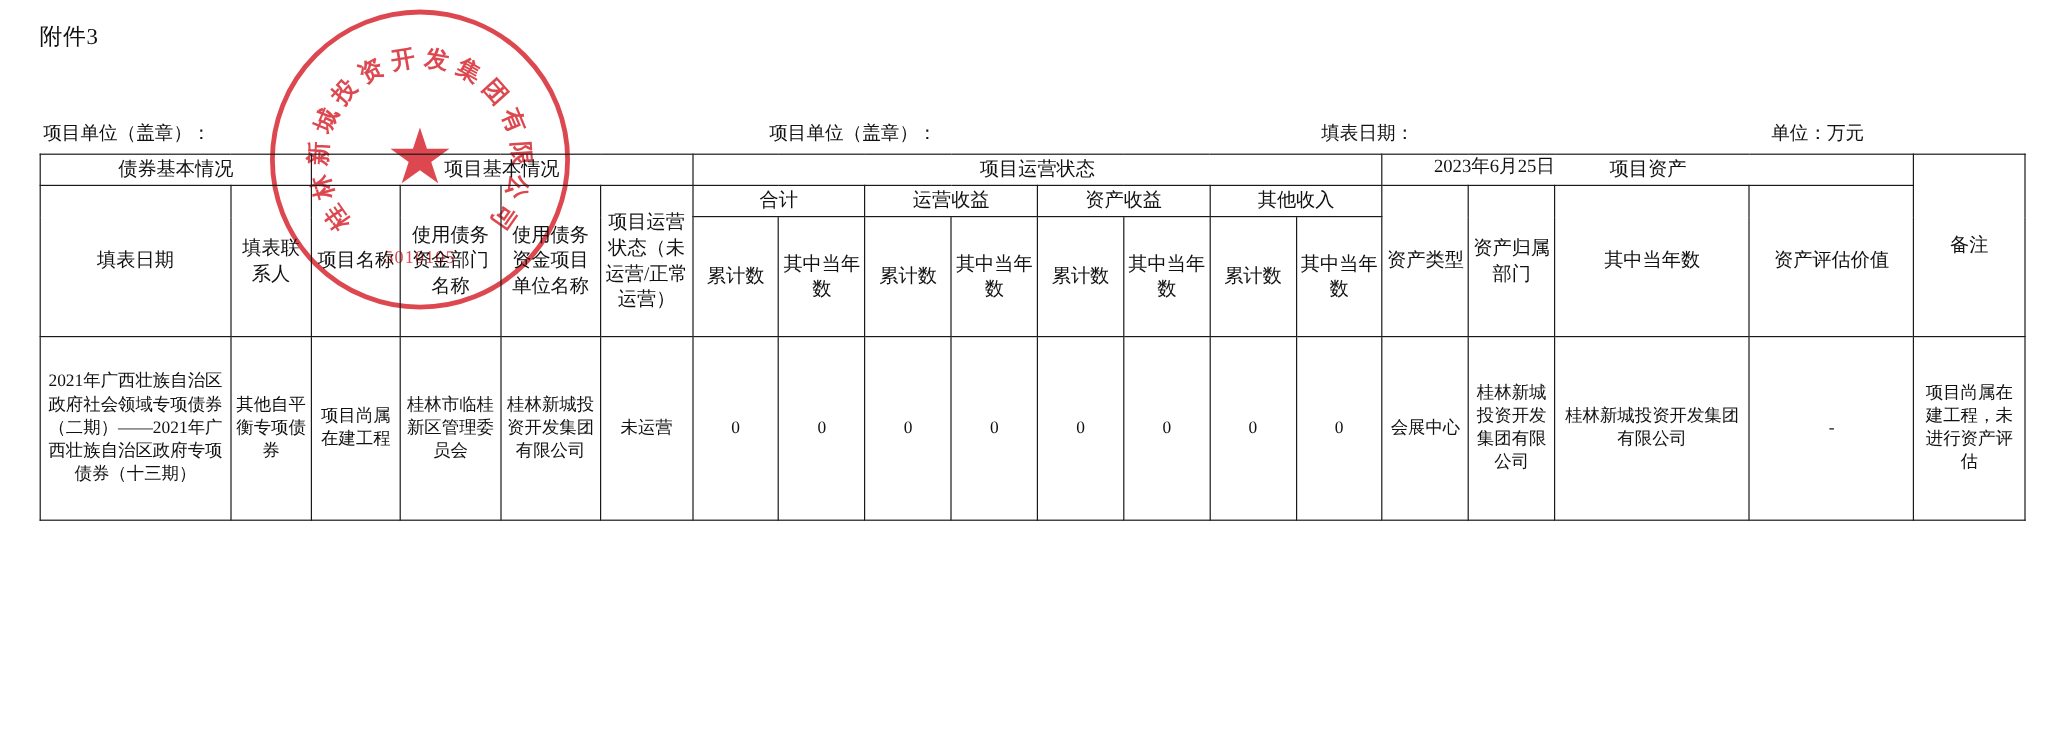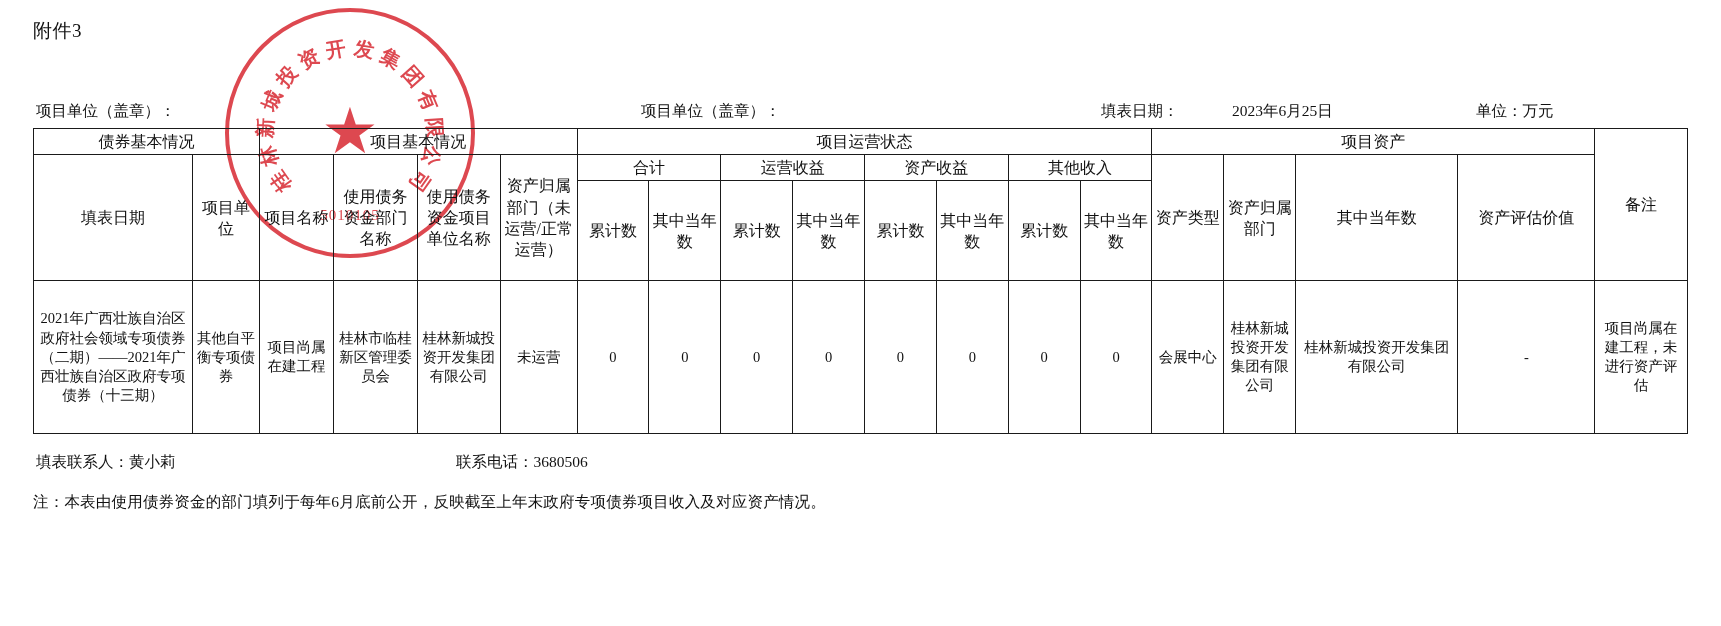--- a/index.html
+++ b/index.html
@@ -43,21 +43,21 @@
     left: 36px;
     right: 28px;
     top: 101px;
     height: 22px;
     font-size: 15.5px;
   }
   .meta-row span { position: absolute; white-space: nowrap; }
   .m-unit   { left: 0px; text-align: center; }
   .m-dept   { left: 605px; }
   .m-datelb { left: 1065px; }
-  .m-dateval{ left: 1196px; }
+  .m-dateval{ left: 1159px; margin-top: 27px; }
   .m-unitlb { left: 1440px; }
 
   table.main {
     position: absolute;
     left: 33px;
     top: 128px;
     width: 1655px;
     border-collapse: collapse;
     table-layout: fixed;
   }
@@ -214,25 +214,25 @@
     <thead>
       <tr>
         <th class="grp" colspan="2">债券基本情况</th>
         <th class="grp" colspan="4">项目基本情况</th>
         <th class="grp" colspan="8">项目运营状态</th>
         <th class="grp" colspan="4">项目资产</th>
         <th rowspan="3">备注</th>
       </tr>
       <tr>
         <th rowspan="2">填表日期</th>
-        <th rowspan="2">项目单位</th>
+        <th rowspan="2">填表联系人</th>
         <th rowspan="2">项目名称</th>
         <th rowspan="2">使用债务资金部门名称</th>
         <th rowspan="2">使用债务资金项目单位名称</th>
-        <th rowspan="2">资产归属部门（未运营/正常运营）</th>
+        <th rowspan="2">项目运营状态（未运营/正常运营）</th>
         <th colspan="2">合计</th>
         <th colspan="2">运营收益</th>
         <th colspan="2">资产收益</th>
         <th colspan="2">其他收入</th>
         <th rowspan="2">资产类型</th>
         <th rowspan="2">资产归属部门</th>
         <th rowspan="2">其中当年数</th>
         <th rowspan="2">资产评估价值</th>
       </tr>
       <tr class="hdr-tall">
@@ -264,20 +264,15 @@
         <td class="num-cell">0</td>
         <td>会展中心</td>
         <td>桂林新城投资开发集团有限公司</td>
         <td>桂林新城投资开发集团有限公司</td>
         <td class="dash-cell">-</td>
         <td>项目尚属在建工程，未进行资产评估</td>
       </tr>
     </tbody>
   </table>
 
-  <div class="footer-row">
-    <span class="f-contact">填表联系人：黄小莉</span>
-    <span class="f-phone">联系电话：3680506</span>
-  </div>
-
-  <div class="note">注：本表由使用债券资金的部门填列于每年6月底前公开，反映截至上年末政府专项债券项目收入及对应资产情况。</div>
+
 
 </div>
 
 </body></html>

